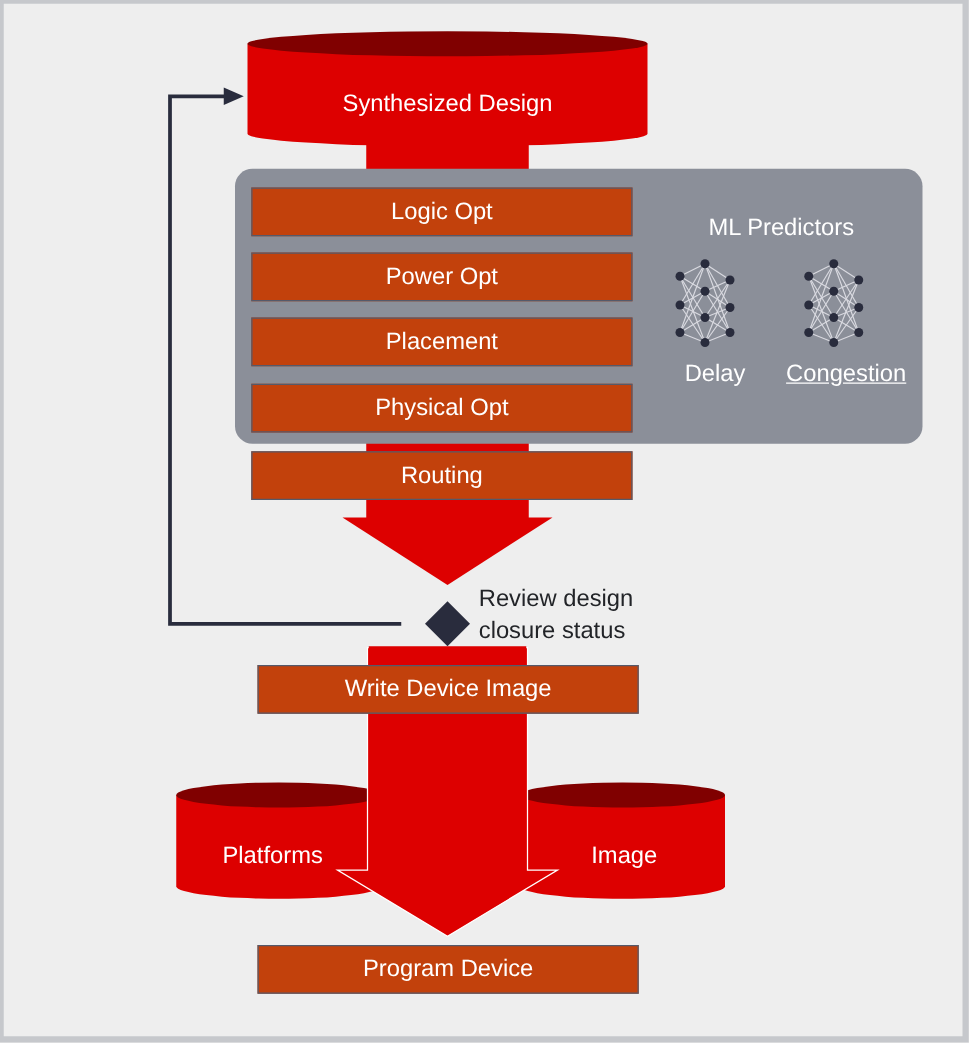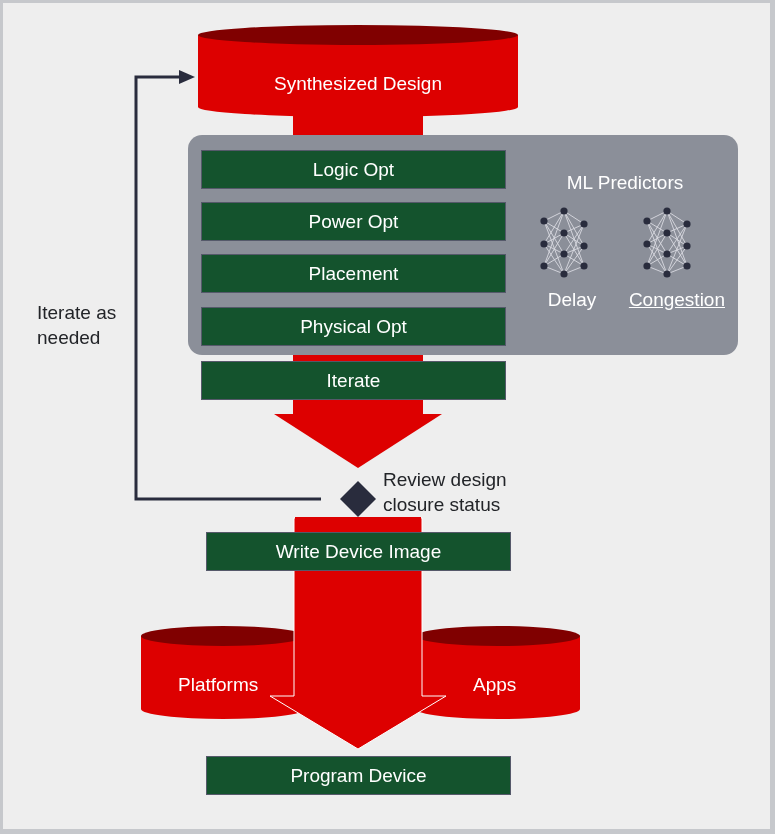--- a/index.html
+++ b/index.html
@@ -1,20 +1,20 @@
 <!DOCTYPE html>
 <html><head>
 <meta charset="utf-8">
 <style>
   html, body { margin: 0; padding: 0; }
   body { width: 775px; height: 834px; background: #c6c8cc; font-family: "Liberation Sans", sans-serif; }
   .frame { position: absolute; left: 3px; top: 3px; width: 767px; height: 826px; background: #eeeeee; overflow: hidden; }
   .abs { position: absolute; }
   svg.layer { position: absolute; left: 0; top: 0; }
-  .dark-box { position: absolute; background: #14532d; color: #ffffff; font-size: 19px; display: flex; align-items: center; justify-content: center; border: 1px solid #55596a; box-sizing: border-box; }
+  .dark-box { position: absolute; background: #c2410c; color: #ffffff; font-size: 19px; display: flex; align-items: center; justify-content: center; border: 1px solid #55596a; box-sizing: border-box; }
   .panel { position: absolute; left: 185px; top: 132px; width: 550px; height: 220px; background: #8b8f99; border-radius: 14px; }
   .label-white { position: absolute; color: #ffffff; font-size: 19px; white-space: nowrap; }
   .label-dark { position: absolute; color: #222428; font-size: 19px; line-height: 25px; }
 </style>
 </head>
 <body>
 
 <div class="frame">
 
   <svg class="layer" width="767" height="826" viewBox="0 0 767 826">
@@ -59,21 +59,21 @@
   <div class="dark-box" style="left:198px; top:199px; width:305px; height:39px;">
     <span>Power Opt</span>
   </div>
   <div class="dark-box" style="left:198px; top:251px; width:305px; height:39px;">
     <span>Placement</span>
   </div>
   <div class="dark-box" style="left:198px; top:304px; width:305px; height:39px;text-align:right;">
     <span>Physical Opt</span>
   </div>
   <div class="dark-box" style="left:198px; top:358px; width:305px; height:39px;">
-    <span>Iterate</span>
+    <span>Routing</span>
   </div>
 
   <div class="label-white" style="left:512px; top:169px; width:220px; text-align:center;">ML Predictors</div>
 
   <svg class="abs" style="left:535px; top:204px;" width="52" height="72" viewBox="0 0 52 72">
     <g stroke="#e8e8ee" stroke-width="0.9" opacity="0.85">
       <line x1="6" y1="14" x2="26" y2="4"></line>
         <line x1="6" y1="14" x2="26" y2="26"></line>
         <line x1="6" y1="14" x2="26" y2="47"></line>
         <line x1="6" y1="14" x2="26" y2="67"></line>
@@ -148,33 +148,29 @@
         <circle cx="6" cy="59" r="3.6"></circle>
       <circle cx="46" cy="17" r="3.6"></circle>
         <circle cx="46" cy="39" r="3.6"></circle>
         <circle cx="46" cy="59" r="3.6"></circle>
     </g>
   </svg>
 
   <div class="label-white" style="left:519px; top:286px; width:100px; text-align:center;">Delay</div>
   <div class="label-white" style="left:602px; top:286px; width:120px; text-align:right;text-decoration:underline;">Congestion</div>
 
-  <div class="label-dark" style="left:34px; top:297px;">
-    <div>Iterate as</div>
-    <div>needed</div>
-  </div>
 
   <div class="label-dark" style="left:380px; top:464px;">
     <div>Review design</div>
     <div>closure status</div>
   </div>
 
   <div class="dark-box" style="left:203px; top:529px; width:305px; height:39px;">
     <span>Write Device Image</span>
   </div>
 
   <div class="label-white" style="left:175px; top:671px;">Platforms</div>
-  <div class="label-white" style="left:470px; top:671px;">Apps</div>
+  <div class="label-white" style="left:470px; top:671px;">Image</div>
 
   <div class="dark-box" style="left:203px; top:753px; width:305px; height:39px;">
     <span>Program Device</span>
   </div>
 </div>
 
 </body></html>

